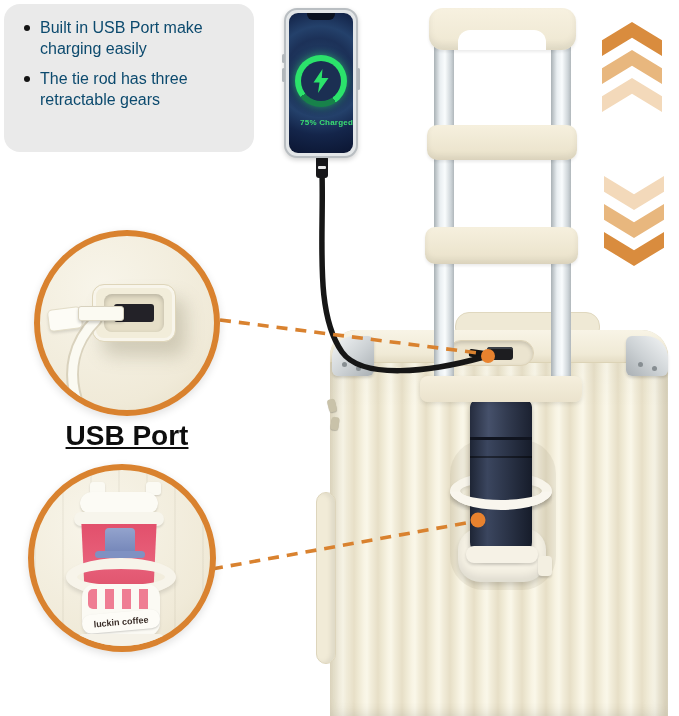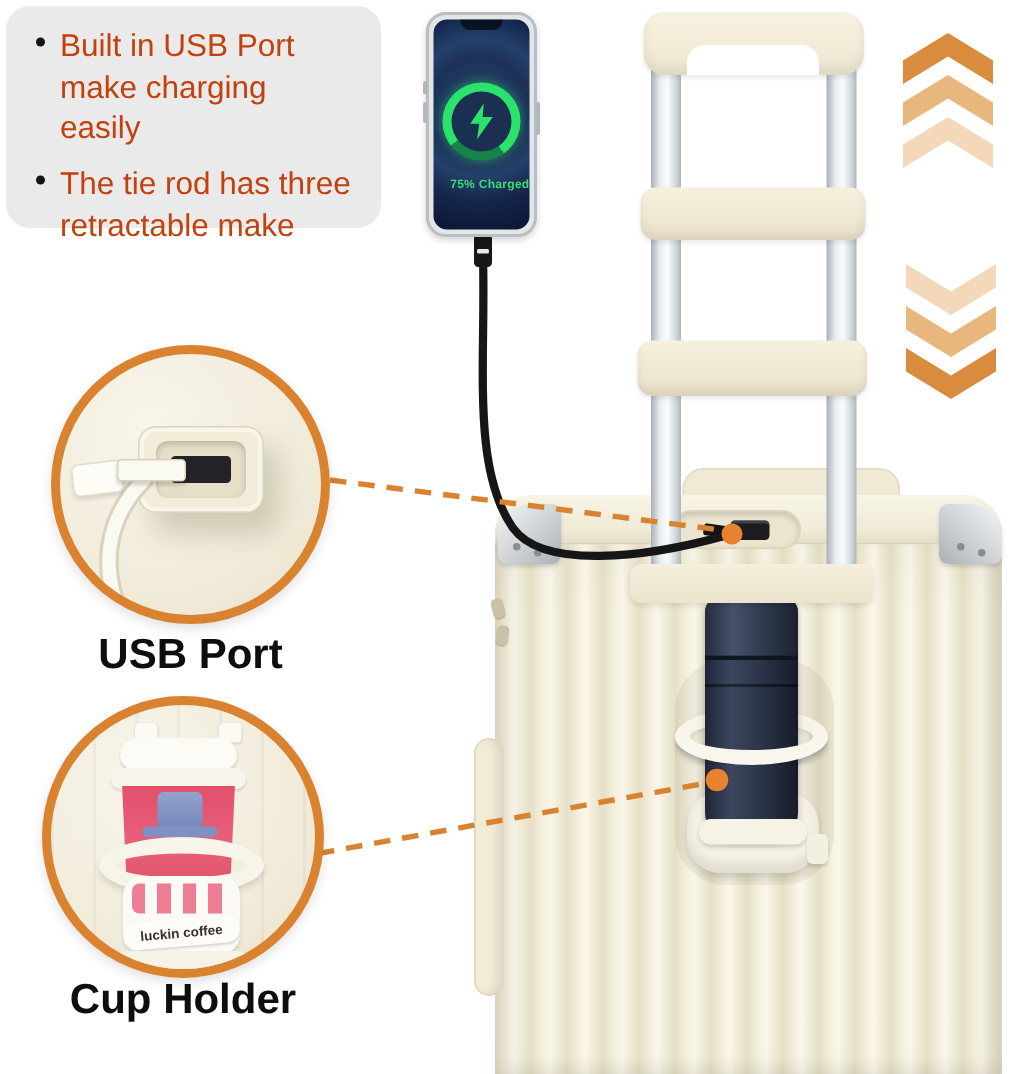--- a/index.html
+++ b/index.html
@@ -8,21 +8,21 @@
     position:relative;width:679px;height:716px;overflow:hidden;background:#ffffff;
     font-family:"Liberation Sans",sans-serif;
   }
   
   .features{
     position:absolute;left:4px;top:4px;width:250px;height:148px;
     background:#eaeaea;border-radius:16px;padding:13px 14px 0 20px;
   }
   .feat-row{display:flex;gap:10px;margin-bottom:9px;}
   .feat-dot{flex:0 0 auto;width:6px;height:6px;border-radius:50%;background:#141414;margin-top:8px;}
-  .feat-text{width:196px;font-size:21px;line-height:1.32;color:#c2410c;}
+  .feat-text{width:196px;font-size:16px;line-height:1.32;color:#0c4a6e;}
   
   .phone{
     position:absolute;left:284px;top:8px;width:74px;height:150px;
     background:#e3e6e8;border:2px solid #b9bec2;border-radius:13px;
     box-shadow:0 2px 5px rgba(0,0,0,0.18);
   }
   .phone .btn-r{position:absolute;right:-4px;top:58px;width:3px;height:22px;background:#b2b7bb;border-radius:2px;}
   .phone .btn-l1{position:absolute;left:-4px;top:44px;width:3px;height:9px;background:#b2b7bb;border-radius:2px;}
   .phone .btn-l2{position:absolute;left:-4px;top:58px;width:3px;height:14px;background:#b2b7bb;border-radius:2px;}
   .screen{
@@ -149,21 +149,21 @@
   .overlay{position:absolute;left:0;top:0;width:679px;height:716px;pointer-events:none;}
   
   .callout{
     position:absolute;border-radius:50%;border:6px solid #d9822f;overflow:hidden;
     background:radial-gradient(circle at 35% 30%,#f8f5ea,#f0ead8 70%,#e6dec7);
     box-shadow:0 3px 8px rgba(0,0,0,0.12);
   }
   .callout.usb{left:34px;top:230px;width:186px;height:186px;}
   .callout.cup{left:28px;top:464px;width:188px;height:188px;}
   .callout-label{position:absolute;text-align:center;font-size:28px;font-weight:bold;color:#0e0e0e;}
-  .label-usb{left:34px;top:420px;width:186px;}
+  .label-usb{left:34px;top:420px;width:186px;text-decoration:underline;}
   .label-cup{left:28px;top:650px;width:188px;}
   
   .usb-plate{
     position:absolute;left:52px;top:48px;width:84px;height:58px;border-radius:12px;
     background:#f2edda;border:1px solid #ded5ba;
     box-shadow:10px 14px 18px rgba(120,110,80,0.28),inset 0 0 0 3px rgba(255,255,255,0.45);
   }
   .usb-plate .recess{position:absolute;left:11px;top:9px;width:60px;height:38px;border-radius:8px;background:#e6dfc8;box-shadow:inset 0 2px 5px rgba(0,0,0,0.20);}
   .usb-plate .slot{position:absolute;left:21px;top:19px;width:40px;height:18px;border-radius:3px;background:#232228;}
   .usb-plug{position:absolute;left:38px;top:70px;width:46px;height:15px;border-radius:3px;background:#fbfaf2;border:1px solid #d8d2bf;box-shadow:0 2px 3px rgba(0,0,0,0.18);}
@@ -197,21 +197,21 @@
 
 <div class="canvas">
 
   <div class="features">
     <div class="feat-row">
       <span class="feat-dot"></span>
       <span class="feat-text">Built in USB Port make charging easily</span>
     </div>
     <div class="feat-row">
       <span class="feat-dot"></span>
-      <span class="feat-text">The tie rod has three retractable make</span>
+      <span class="feat-text">The tie rod has three retractable gears</span>
     </div>
   </div>
 
   <div>
     <div class="chev up shade-dark" style="left:602px;top:22px;"></div>
     <div class="chev up shade-mid" style="left:602px;top:50px;"></div>
     <div class="chev up shade-light" style="left:602px;top:78px;"></div>
   </div>
   <div>
     <div class="chev down shade-light" style="left:604px;top:176px;"></div>
@@ -288,21 +288,20 @@
     <div class="cup-body"></div>
     <div class="hat-crown"></div>
     <div class="hat-brim"></div>
     <div class="cup-ring"></div>
     <div class="cup-face">
       <div class="awning"></div>
       <div class="banner">luckin coffee</div>
     </div>
     <div class="cup-base"></div>
   </div>
-  <div class="callout-label label-cup">Cup Holder</div>
 
   <div class="connector">
     <span class="band"></span>
   </div>
   <div class="phone">
     <div class="btn-r"></div>
     <div class="btn-l1"></div>
     <div class="btn-l2"></div>
     <div class="screen">
       <div class="notch"></div>

